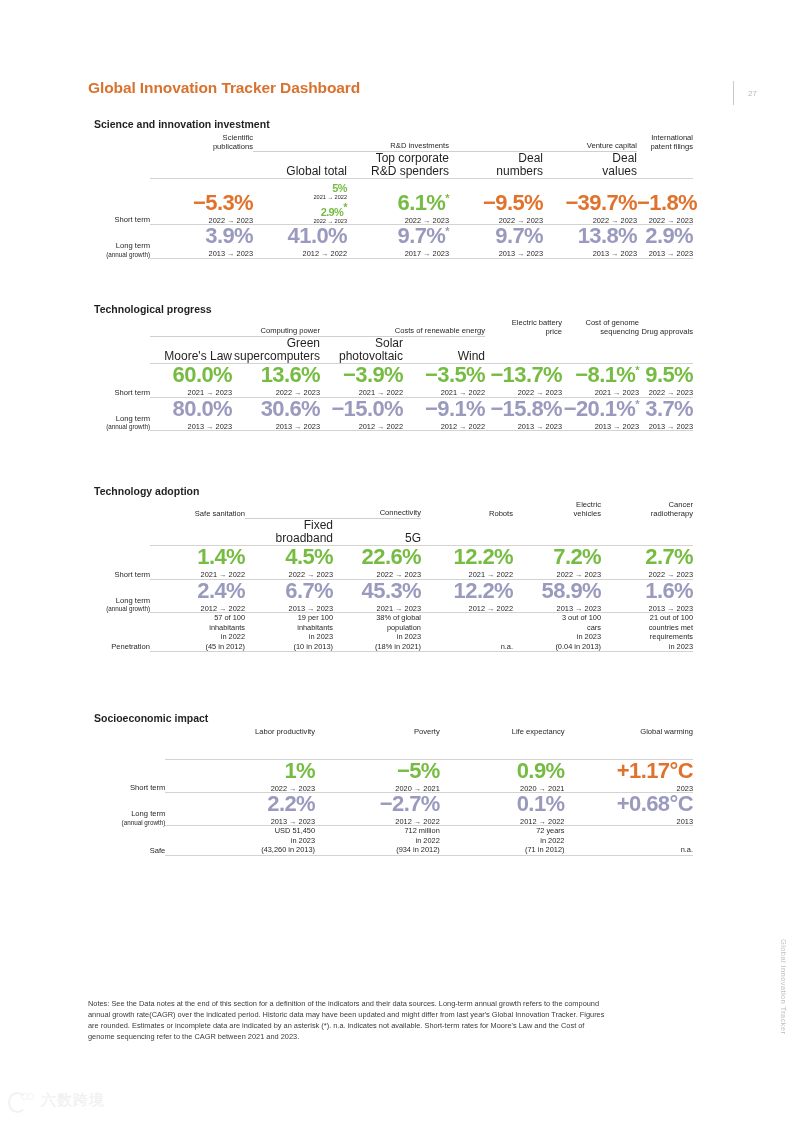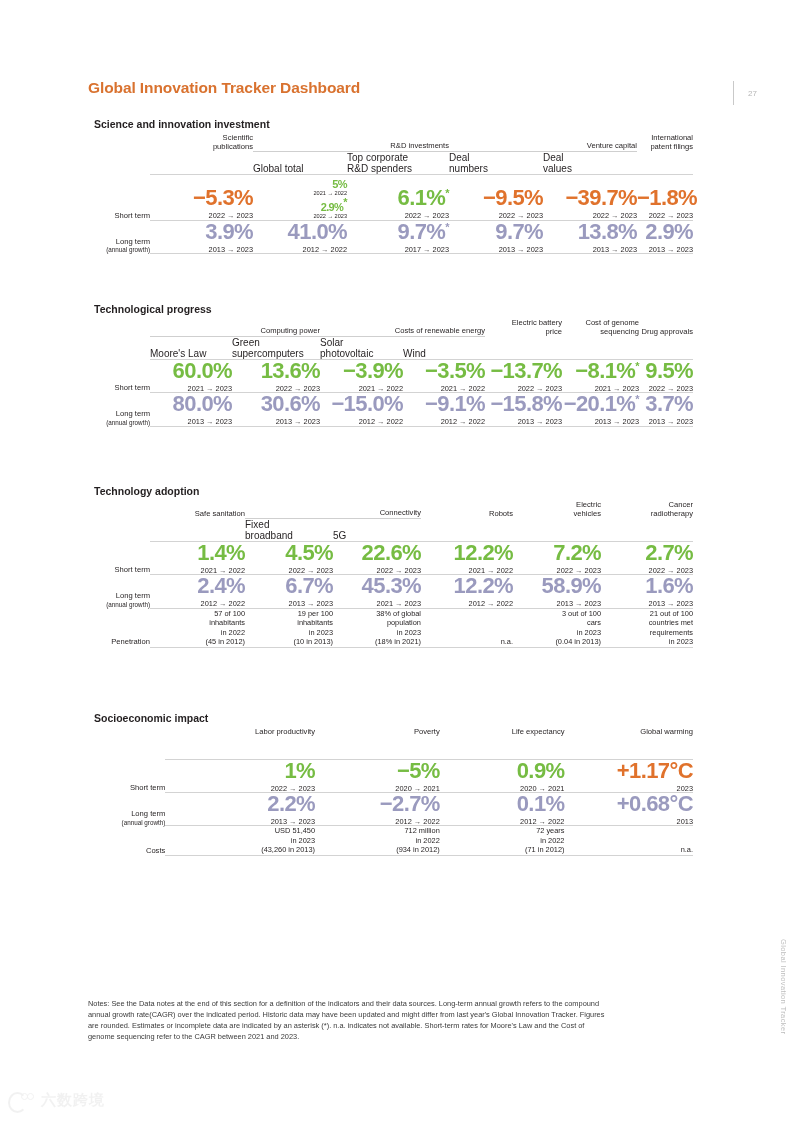--- a/index.html
+++ b/index.html
@@ -45,21 +45,21 @@
 
   
   .grp{
     font-size:7.6px;color:#231f20;text-align:right;line-height:1.12;
     padding:0 0 2px 0;position:relative;
   }
   .grp.under{border-bottom:1px solid #cfcfcf;}
 
   
   .colh{
-    font-size:10px;color:#231f20;line-height:1.12;
+    font-size:12px;color:#231f20;text-align:right;line-height:1.12;
     padding:4px 0 3px 0;height:22px;vertical-align:bottom;
   }
 
   
   .rlab{
     font-size:7.6px;color:#231f20;text-align:right;line-height:1.15;
     vertical-align:middle;width:62px;white-space:nowrap;
   }
   .rlab .sub{font-size:6.3px;display:block;color:#231f20;}
 
@@ -415,21 +415,21 @@
               <td class="val"><span class="num  grayp">+0.68°C</span><div class="per">2013</div></td>
             </tr>
             <tr class="sep">
               <td class="gap"></td>
               <td></td>
               <td></td>
               <td></td>
               <td></td>
             </tr>
             <tr>
-              <td class="rlab">Costs</td>
+              <td class="rlab">Safe</td>
               <td class="txt">USD 51,450<br>in 2023<br>(43,260 in 2013)</td>
               <td class="txt">712 million<br>in 2022<br>(934 in 2012)</td>
               <td class="txt">72 years<br>in 2022<br>(71 in 2012)</td>
               <td class="txt">n.a.</td>
             </tr>
             <tr class="sep">
               <td class="gap"></td>
               <td></td>
               <td></td>
               <td></td>

